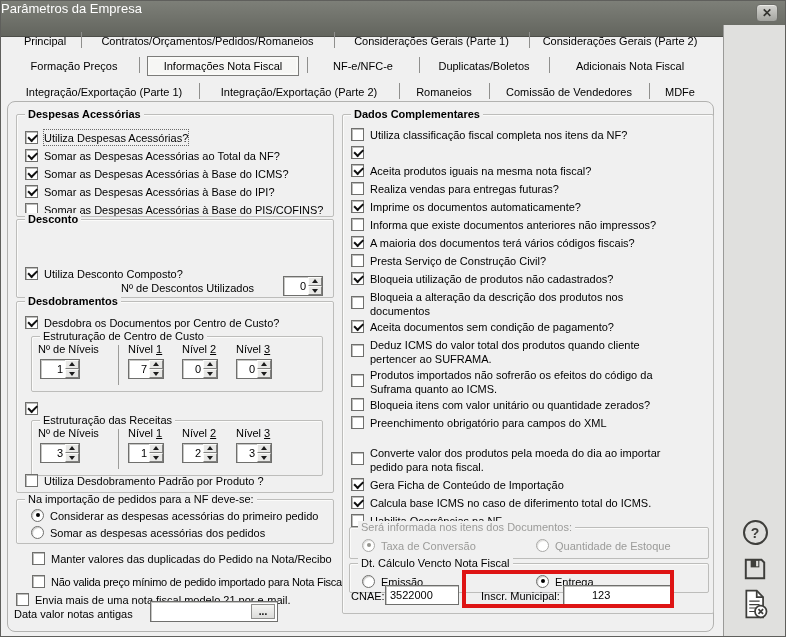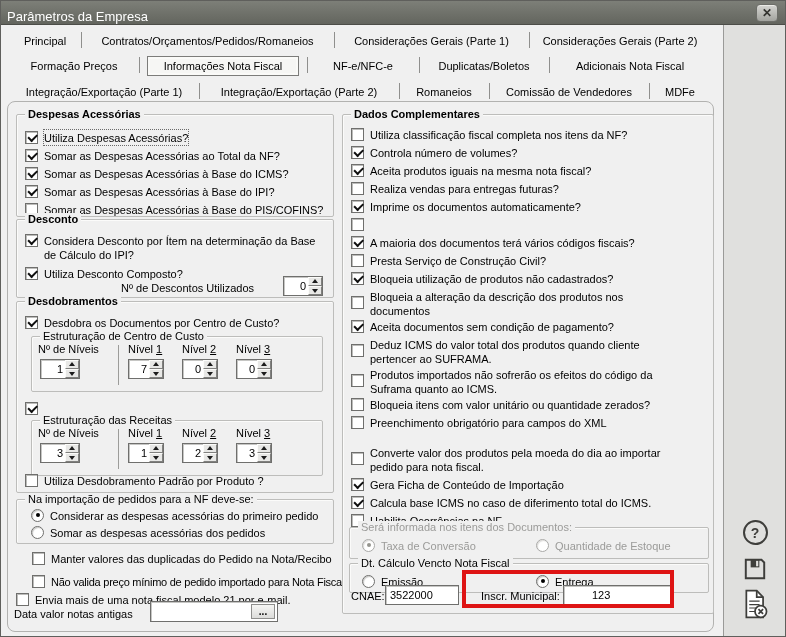--- a/index.html
+++ b/index.html
@@ -1,22 +1,22 @@
 <!DOCTYPE html>
 <html><head>
 <meta charset="utf-8">
 <style>
   html,body{margin:0;padding:0}
   *{box-sizing:border-box}
   .win{position:relative;width:786px;height:637px;font-family:"Liberation Sans",sans-serif;
        background:#f0f0f0;border:1px solid #5f5f5c;overflow:hidden;color:#000;font-size:11px}
   
-  .titlebar{position:absolute;left:0;top:0;right:0;height:24px;
+  .titlebar{position:absolute;left:0;top:0;right:0;height:36px;
             background:linear-gradient(#7d7f78,#63655e);border-bottom:1px solid #4c4d48;
-            color:#fff;font-size:13px;display:flex;align-items:flex-end;padding-left:6px}
+            color:#fff;font-size:13px;display:flex;align-items:flex-start;padding-left:0}
   .closebtn{position:absolute;right:7px;top:3px;width:22px;height:18px;border:1px solid #6d6e69;
             border-radius:4px;background:linear-gradient(#d5d5d1,#a2a39e);color:#33332f;
             font-weight:bold;font-size:12px;display:flex;align-items:center;justify-content:center;
             box-shadow:inset 0 1px 0 #ebebe7;cursor:default}
   
   .strip{position:absolute;left:722px;top:24px;bottom:0;right:0;background:#e0e0de;border-left:1px solid #9a9a98}
   .sideicon{position:absolute;left:722px;width:64px;display:flex;justify-content:center}
   .helpic{width:25px;height:25px;border:2px solid #3e3e3b;border-radius:50%;display:flex;
           align-items:center;justify-content:center;font-size:14px;font-weight:bold;color:#3e3e3b;background:#e0e0de}
   
@@ -146,24 +146,20 @@
         <span class="lbl">Somar as Despesas Acessórias à Base do IPI?</span>
       </div>
       <div class="row" style="left:8px;top:87px;width:300px">
         <span class="cb"></span>
         <span class="lbl">Somar as Despesas Acessórias à Base do PIS/COFINS?</span>
       </div>
     </div>
 
     <div class="grp" style="left:8px;top:117px;width:318px;height:79px">
       <span class="gt b">Desconto</span>
-      <div class="row" style="left:8px;top:13px;width:292px">
-        <span class="cb on"></span>
-        <span class="lbl">Considera Desconto por Ítem na determinação da Base de Cálculo do IPI?</span>
-      </div>
       <div class="row" style="left:8px;top:46px;width:292px">
         <span class="cb on"></span>
         <span class="lbl">Utiliza Desconto Composto?</span>
       </div>
       <span class="lblabs" style="left:104px;top:62px">Nº de Descontos Utilizados</span>
       <div class="spin" style="left:266px;top:56px;width:40px">
         <span class="v">0</span>
         <span class="b">
             <i class="up"></i>
             <i class="dn"></i>
@@ -288,36 +284,36 @@
 
     <div class="grp" style="left:334px;top:12px;width:372px;height:500px">
       <span class="gt b">Dados Complementares</span>
 
       <div class="row" style="left:8px;top:12px;width:345px">
         <span class="cb"></span>
         <span class="lbl">Utiliza classificação fiscal completa nos itens da NF?</span>
       </div>
       <div class="row" style="left:8px;top:30px;width:345px">
         <span class="cb on"></span>
-        <span class="lbl">Controla número de volumes?</span>
       </div>
       <div class="row" style="left:8px;top:48px;width:345px">
         <span class="cb on"></span>
         <span class="lbl">Aceita produtos iguais na mesma nota fiscal?</span>
       </div>
       <div class="row" style="left:8px;top:66px;width:345px">
         <span class="cb"></span>
         <span class="lbl">Realiza vendas para entregas futuras?</span>
       </div>
       <div class="row" style="left:8px;top:84px;width:345px">
         <span class="cb on"></span>
         <span class="lbl">Imprime os documentos automaticamente?</span>
       </div>
       <div class="row" style="left:8px;top:102px;width:345px">
         <span class="cb"></span>
+        <span class="lbl">Informa que existe documentos anteriores não impressos?</span>
       </div>
       <div class="row" style="left:8px;top:120px;width:345px">
         <span class="cb on"></span>
         <span class="lbl">A maioria dos documentos terá vários códigos fiscais?</span>
       </div>
       <div class="row" style="left:8px;top:138px;width:345px">
         <span class="cb"></span>
         <span class="lbl">Presta Serviço de Construção Civil?</span>
       </div>
       <div class="row" style="left:8px;top:156px;width:345px">

